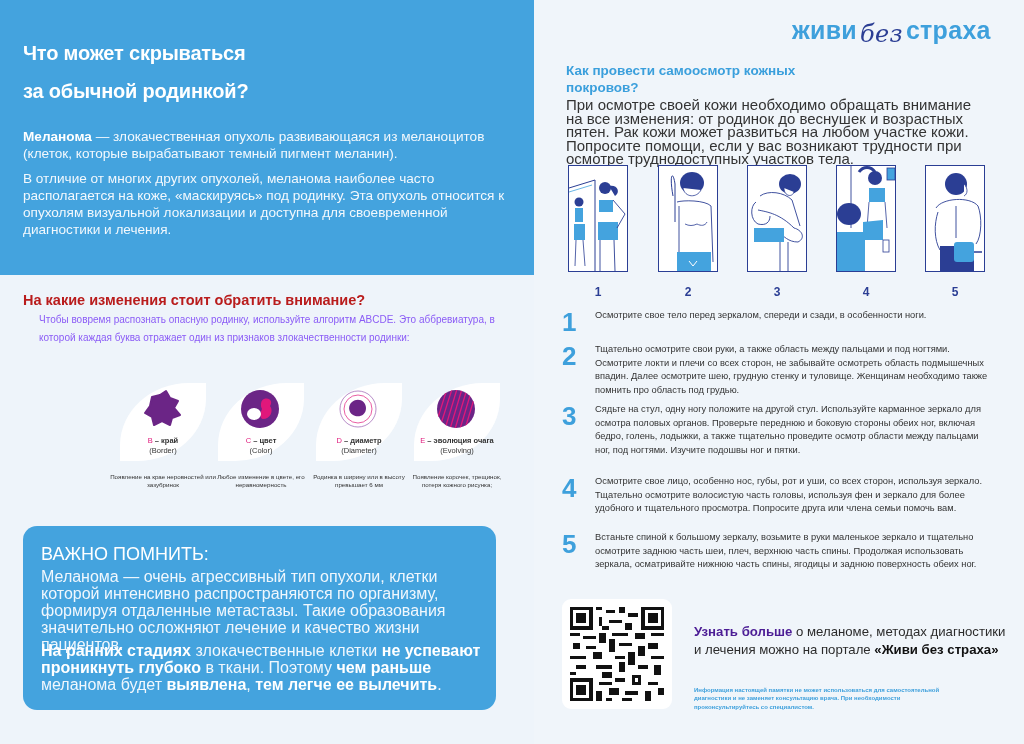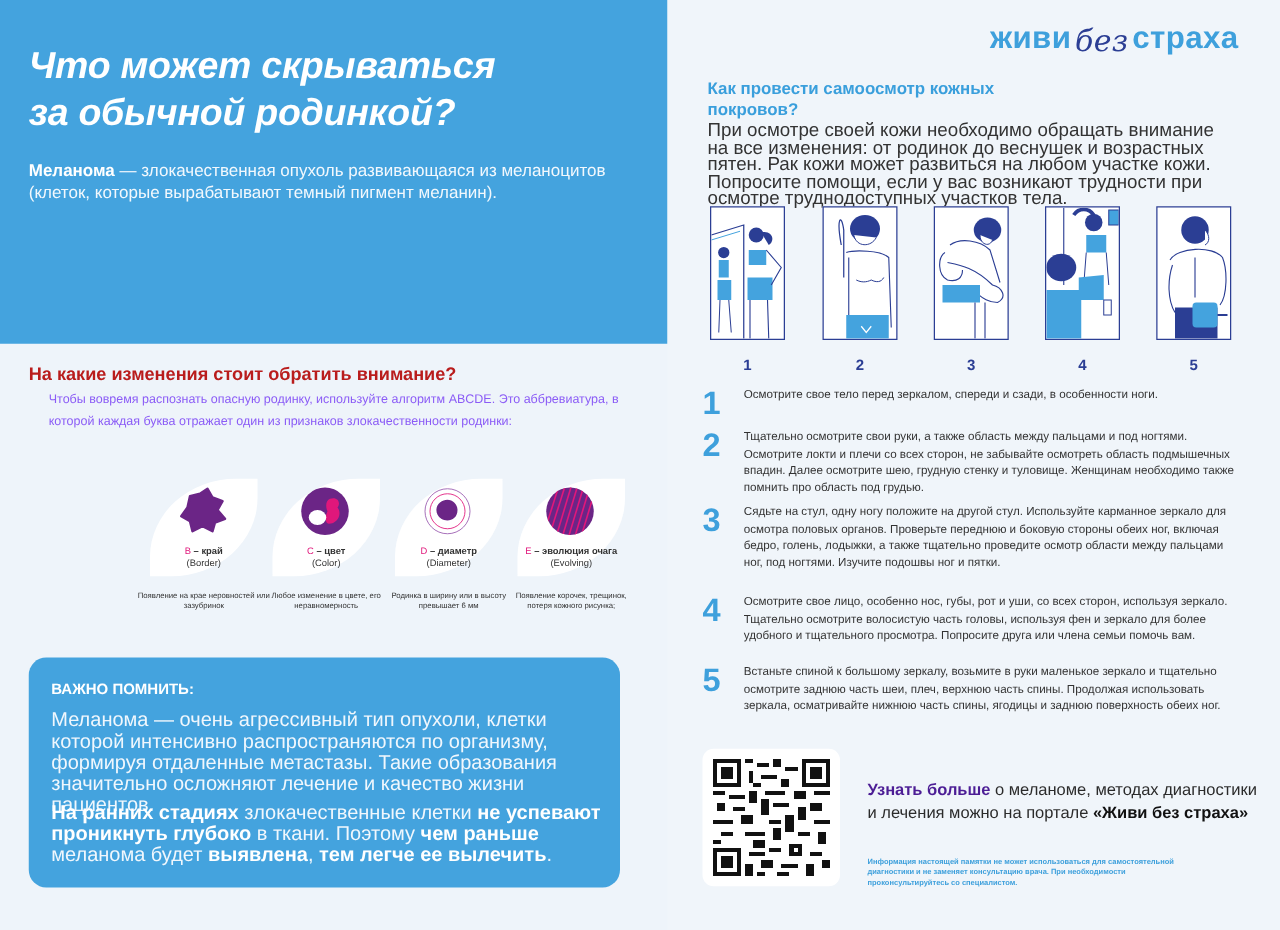--- a/index.html
+++ b/index.html
@@ -5,42 +5,42 @@
   * { box-sizing: border-box; margin: 0; padding: 0; }
   html, body { width: 1024px; height: 744px; overflow: hidden; }
   body { background: #eef4fa; font-family: "Liberation Sans", "DejaVu Sans", sans-serif; color: #2a2a2a; position: relative; }
 
   .page { position: absolute; top: 0; height: 744px; }
   .page-left { left: 0; width: 534px; }
   .page-right { left: 534px; width: 490px; background: #f0f5fa; }
 
   
   .hero { position: absolute; left: 0; top: 0; width: 534px; height: 275px; background: #44a3de; color: #fff; }
-  .hero-title { position: absolute; left: 23px; top: 34px; font-size: 30px; line-height: 38px; font-weight: 700; letter-spacing: -0.2px; width: 420px; font-style: italic; }
+  .hero-title { position: absolute; left: 23px; top: 34px; font-size: 20px; line-height: 38px; font-weight: 700; letter-spacing: -0.2px; width: 420px; }
   .hero-p { position: absolute; left: 23px; font-size: 13.6px; line-height: 17px; width: 500px; color: #f2f8fd; }
   .hero-p1 { top: 128px; }
   .hero-p2 { top: 170px; }
   .hero-p b { font-weight: 700; color: #fff; }
 
   .sec-title { position: absolute; left: 23px; top: 292px; font-size: 14.5px; font-weight: 700; color: #b91c1c; }
   .sec-p { position: absolute; left: 39px; top: 311px; width: 480px; font-size: 10px; line-height: 17.5px; color: #8b5cf6; }
 
   
   .abcde { position: absolute; left: 22px; top: 383px; width: 480px; height: 120px; }
   .abc-item { position: absolute; top: 0; width: 86px; height: 120px; }
   .abc-card { position: absolute; left: 0; top: 0; width: 86px; height: 78px; background: #fff; border-radius: 80% 0 80% 0; }
   .abc-fig { position: absolute; left: 20px; top: 6px; width: 44px; height: 40px; }
   .abc-label { position: absolute; left: -10px; width: 106px; top: 53px; text-align: center; font-size: 7.5px; line-height: 10px; color: #333; }
   .abc-label .L { color: #e0177b; font-weight: 400; }
   .abc-label .N { font-weight: 700; }
   .abc-desc { position: absolute; left: -12px; width: 110px; top: 90px; text-align: center; font-size: 6.2px; line-height: 8.2px; color: #333; }
 
   
   .important { position: absolute; left: 23px; top: 526px; width: 473px; height: 184px; background: #44a3de; border-radius: 14px; color: #fff; }
-  .imp-title { position: absolute; left: 18px; top: 18px; font-size: 12px; font-weight: 700; text-align: center; }
+  .imp-title { position: absolute; left: 18px; top: 18px; font-size: 18px; font-weight: 400; text-align: center; }
   .imp-p { position: absolute; left: 18px; width: 440px; font-size: 16px; line-height: 17px; color: #f0f7fd; }
   .imp-p1 { top: 42px; }
   .imp-p2 { top: 116px; }
 
   
   .logo { position: absolute; left: 258px; top: 16px; font-size: 25px; font-weight: 700; color: #3ea0dc; letter-spacing: 0.3px; white-space: nowrap; }
   .logo .script { font-family: "DejaVu Serif", serif; font-style: italic; font-weight: 400; color: #2b3e94; font-size: 24px; margin: 0 3px; position: relative; top: 3px; }
   .r-title { position: absolute; left: 32px; top: 62px; width: 300px; font-size: 13.5px; line-height: 17px; font-weight: 700; color: #3a9fdc; }
   .r-intro { position: absolute; left: 32px; top: 98px; width: 420px; font-size: 15px; line-height: 13.5px; color: #333; }
 
@@ -62,20 +62,21 @@
 <body>
 
 <div class="page page-left">
 
   <div class="hero">
     <h1 class="hero-title">
       <span>Что может скрываться</span><br>
       <span>за обычной родинкой?</span>
     </h1>
     <p class="hero-p hero-p1"><b>Меланома</b><span> — злокачественная опухоль  развивающаяся из меланоцитов (клеток, которые вырабатывают темный пигмент меланин).</span></p>
+    <p class="hero-p hero-p2">В отличие от многих других опухолей, меланома наиболее часто располагается на коже, «маскируясь» под родинку. Эта опухоль относится к опухолям визуальной локализации и доступна для своевременной диагностики и лечения.</p>
   </div>
 
   <h2 class="sec-title">На какие изменения стоит обратить внимание?</h2>
   <p class="sec-p">Чтобы вовремя распознать опасную родинку, используйте алгоритм ABCDE. Это аббревиатура, в которой каждая буква отражает один из признаков злокачественности родинки:</p>
 
   <div class="abcde">
 
 
     <div class="abc-item" style="left:98px">
       <div class="abc-card"></div>

